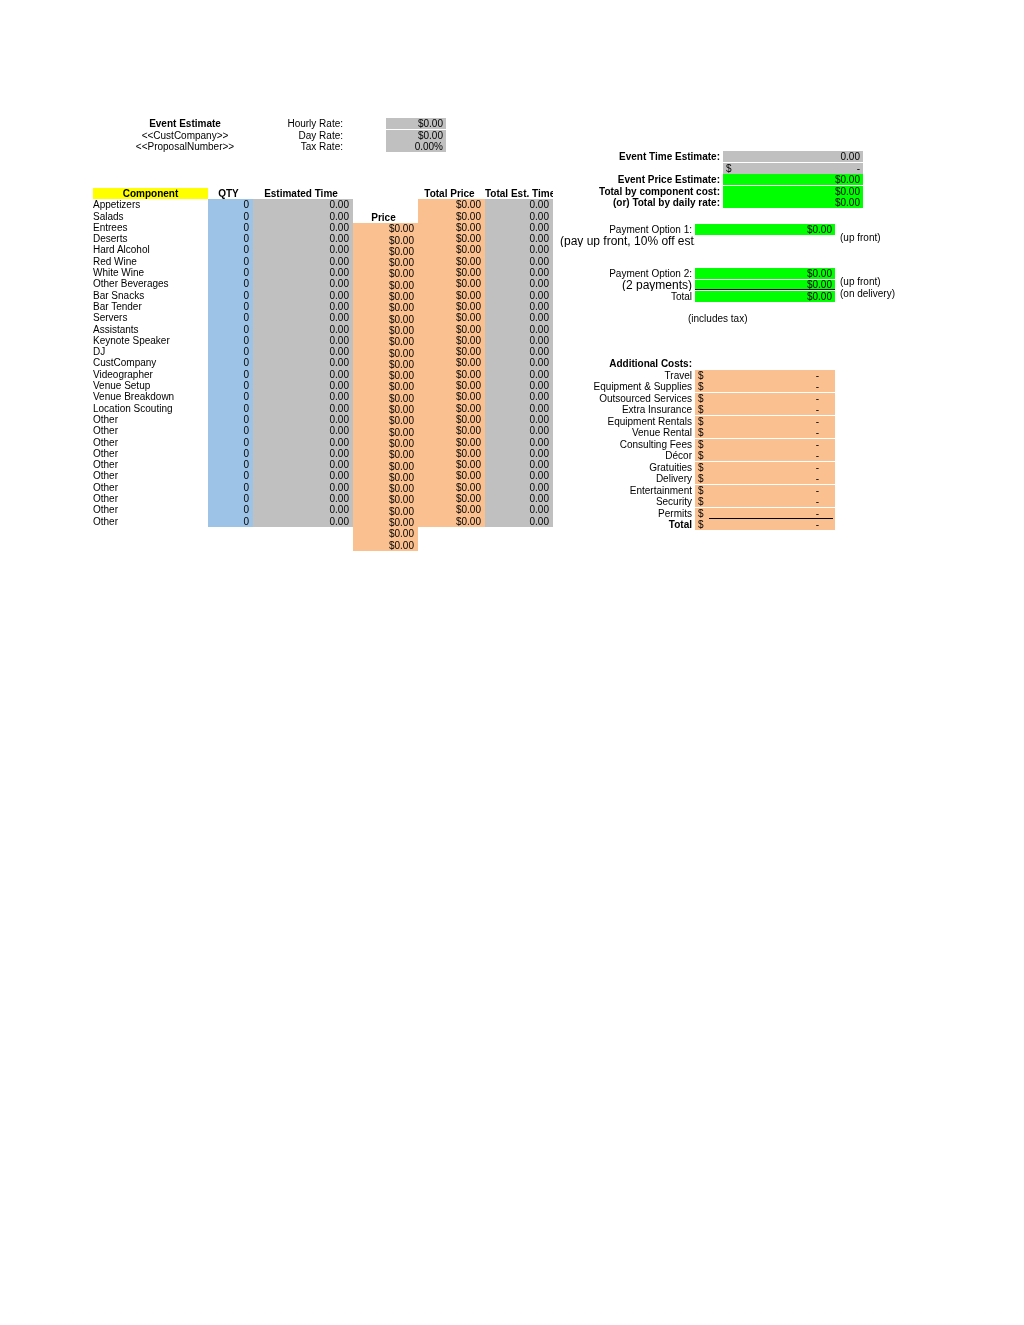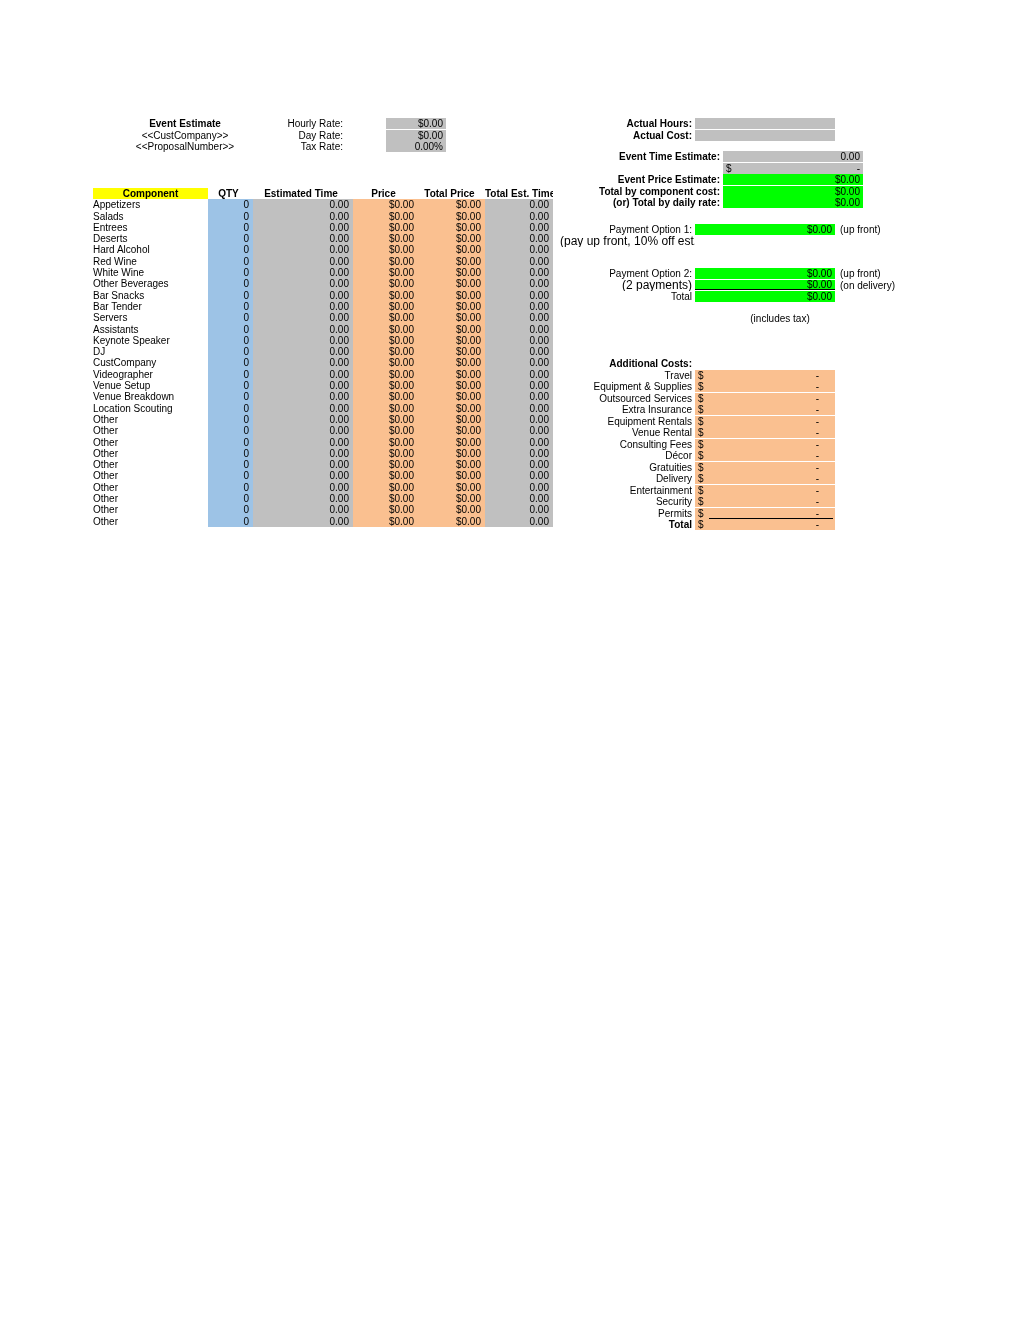--- a/index.html
+++ b/index.html
@@ -66,31 +66,31 @@
   #evtest .row { display: flex; height: 11.5px; }
   #evtest .lbl { width: 135px; padding-right: 3px; }
   #evtest .val { width: 140px; padding-right: 3px; position: relative; }
   #evtest .dollar { position: absolute; left: 3px; top: 0; }
 
   
   .payblock { position: absolute; }
   .payblock .row { display: flex; height: 11.5px; }
   .payblock .lbl { width: 135px; padding-right: 3px; }
   .payblock .val { width: 140px; padding-right: 3px; }
-  .payblock .note { padding-left: 5px; width: 110px; }
+  .payblock .note { padding-left: 5px; width: 110px; margin-top: 8px; }
   .tiny { font-size: 12px; }
   .uline { border-bottom: 1px solid #000; height: 10.5px; line-height: 10.5px; }
 
   
   #table { left: 85px; top: 188px; }
   #table .hrow, #table .drow { display: flex; height: 11.3px; padding-left: 8px; }
   .c-name  { width: 115px; box-sizing: border-box; }
   .c-qty   { width: 45px;  box-sizing: border-box; padding-right: 4px; }
   .c-est   { width: 100px; box-sizing: border-box; padding-right: 4px; }
-  .c-price { width: 65px;  box-sizing: border-box; padding-right: 4px; }
+  .c-price { width: 65px;  box-sizing: border-box; padding-right: 4px; margin-top: 24px; }
   .c-tot   { width: 67px;  box-sizing: border-box; padding-right: 4px; }
   .c-tet   { width: 68px;  box-sizing: border-box; padding-right: 4px; }
 
   
   #addcosts { left: 560px; top: 358px; }
   #addcosts .row { display: flex; height: 11.5px; }
   #addcosts .lbl { width: 135px; padding-right: 3px; box-sizing: border-box; }
   #addcosts .amt {
     width: 140px;
     box-sizing: border-box;
@@ -126,30 +126,20 @@
     <div class="row">
       <div class="cell r lbl">Day Rate:</div>
       <div class="cell r val f-gray">$0.00</div>
     </div>
     <div class="row">
       <div class="cell r lbl">Tax Rate:</div>
       <div class="cell r val f-gray">0.00%</div>
     </div>
   </div>
 
-  <div class="abs" id="actuals">
-    <div class="row">
-      <div class="cell r lbl b">Actual Hours:</div>
-      <div class="cell r val f-gray"></div>
-    </div>
-    <div class="row">
-      <div class="cell r lbl b">Actual Cost:</div>
-      <div class="cell r val f-gray"></div>
-    </div>
-  </div>
 
   <div class="abs" id="evtest">
     <div class="row">
       <div class="cell r lbl b">Event Time Estimate:</div>
       <div class="cell r val f-gray">0.00</div>
     </div>
     <div class="row">
       <div class="cell r lbl"></div>
       <div class="cell r val f-gray">
         <span class="dollar">$</span>
@@ -191,21 +181,21 @@
       <div class="cell r lbl tiny">(2 payments)</div>
       <div class="cell r val f-green uline">$0.00</div>
       <div class="cell l note">(on delivery)</div>
     </div>
     <div class="row">
       <div class="cell r lbl">Total</div>
       <div class="cell r val f-green">$0.00</div>
     </div>
   </div>
 
-  <div class="abs cell l" style="left:710px; top:313px; width:140px;text-align:center;">(includes tax)</div>
+  <div class="abs cell l" style="left:688px; top:313px; width:140px;">(includes tax)</div>
 
   <div class="abs" id="table">
     <div class="hrow">
       <div class="cell c b c-name f-yellow">Component</div>
       <div class="cell c b c-qty">QTY</div>
       <div class="cell c b c-est">Estimated Time</div>
       <div class="cell c b c-price">Price</div>
       <div class="cell c b c-tot">Total Price</div>
       <div class="cell c b c-tet">Total Est. Time</div>
     </div>

